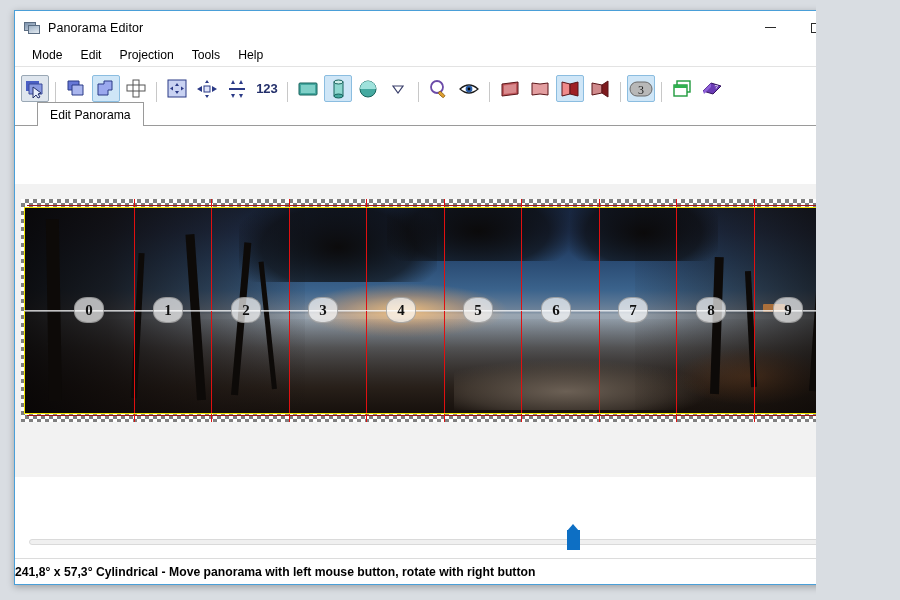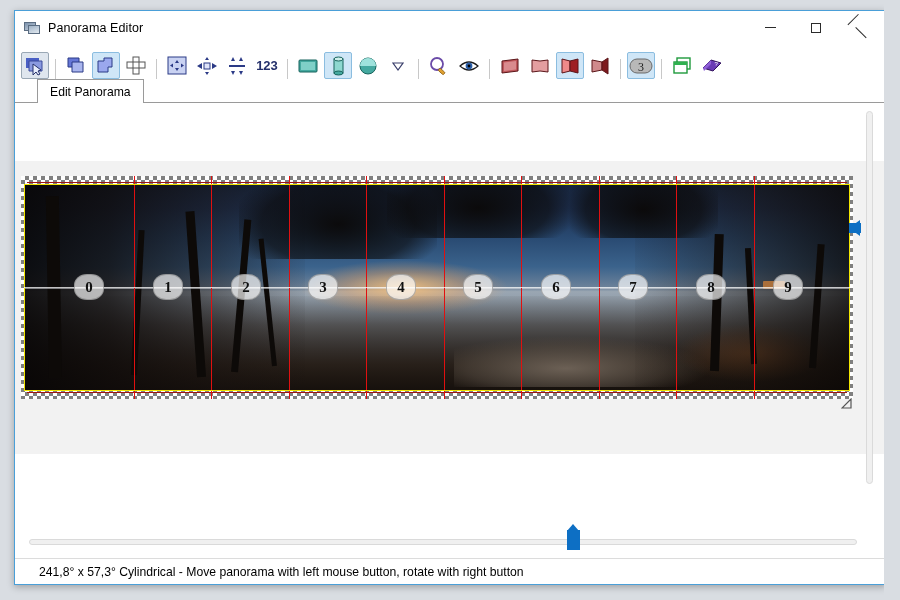--- a/index.html
+++ b/index.html
@@ -3,21 +3,21 @@
 <meta charset="utf-8">
 <style>
   html, body {
     margin: 0;
     padding: 0;
     background: #d9dde2;
     font-family: "Liberation Sans", sans-serif;
   }
   #screen {
     position: relative;
-    width: 884px;
+    width: 816px;
     height: 600px;
     overflow: hidden;
     background: #d9dde2;
   }
   
   .window {
     position: absolute;
     left: 14px;
     top: 10px;
     width: 872px;
@@ -421,23 +421,24 @@
   }
 
   
   .statusbar {
     flex: 0 0 25px;
     height: 25px;
     background: #ffffff;
     border-top: 1px solid #dcdcdc;
     display: flex;
     align-items: center;
-    padding-left: 24px;
+    padding-left: 0;
     font-size: 12.2px;
     color: #000;
+    font-weight: bold;
   }
 </style>
 </head>
 <body>
 
 <div id="screen">
   <div class="window">
 
     <div class="titlebar">
       <div class="title-icon">
@@ -451,20 +452,27 @@
         </div>
         <div class="win-btn">
           <span class="glyph-max"></span>
         </div>
         <div class="win-btn close">
           <span class="glyph-close"></span>
         </div>
       </div>
     </div>
 
+    <div class="menubar">
+      <div class="menu-item">Mode</div>
+      <div class="menu-item">Edit</div>
+      <div class="menu-item">Projection</div>
+      <div class="menu-item">Tools</div>
+      <div class="menu-item">Help</div>
+    </div>
 
     <div class="toolbar">
 
       <div class="tb pressed">
         <svg width="22" height="20" viewBox="0 0 22 20">
           <polygon points="2,2 15,2 15,12 2,12" fill="#4a5fc4"></polygon>
           <polygon points="5,5 18,5 18,15 5,15" fill="#8a9ae0" stroke="#3a4a9a" stroke-width="1"></polygon>
           <polygon points="9,8 9,19 12,16 14,19 16,18 14,15 17,14" fill="#e8eefc" stroke="#24306b" stroke-width="1"></polygon>
         </svg>
       </div>

